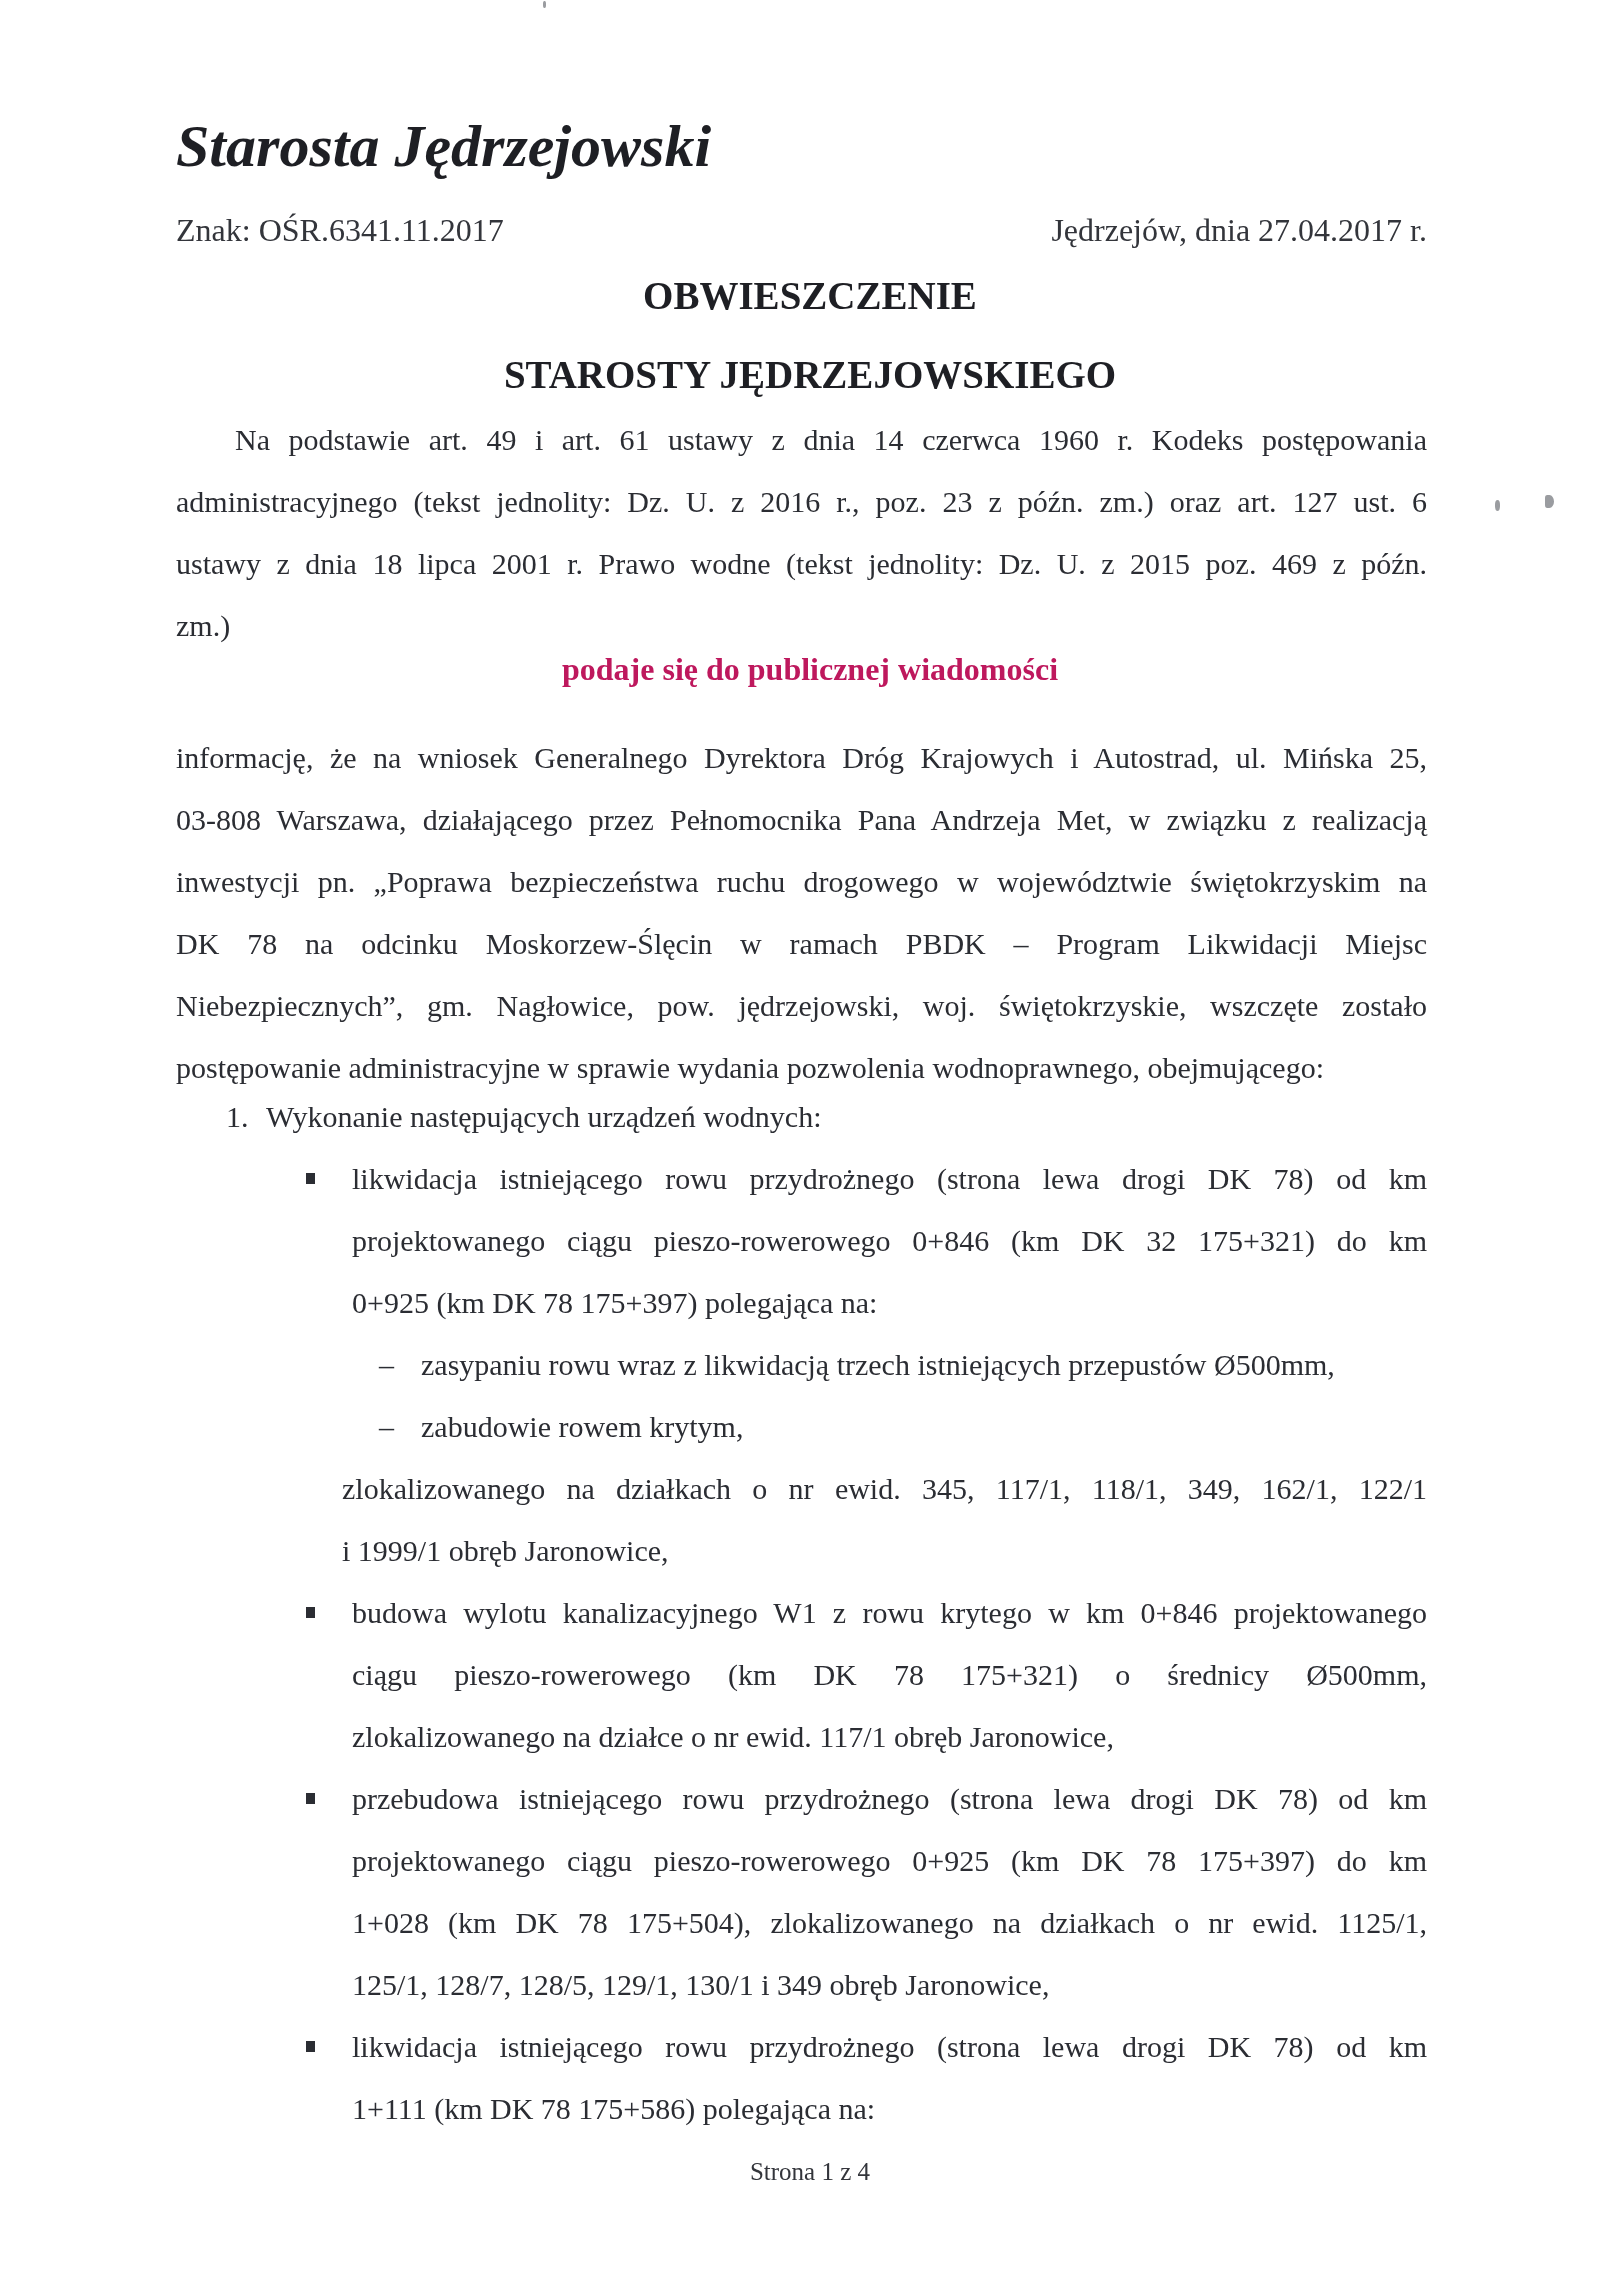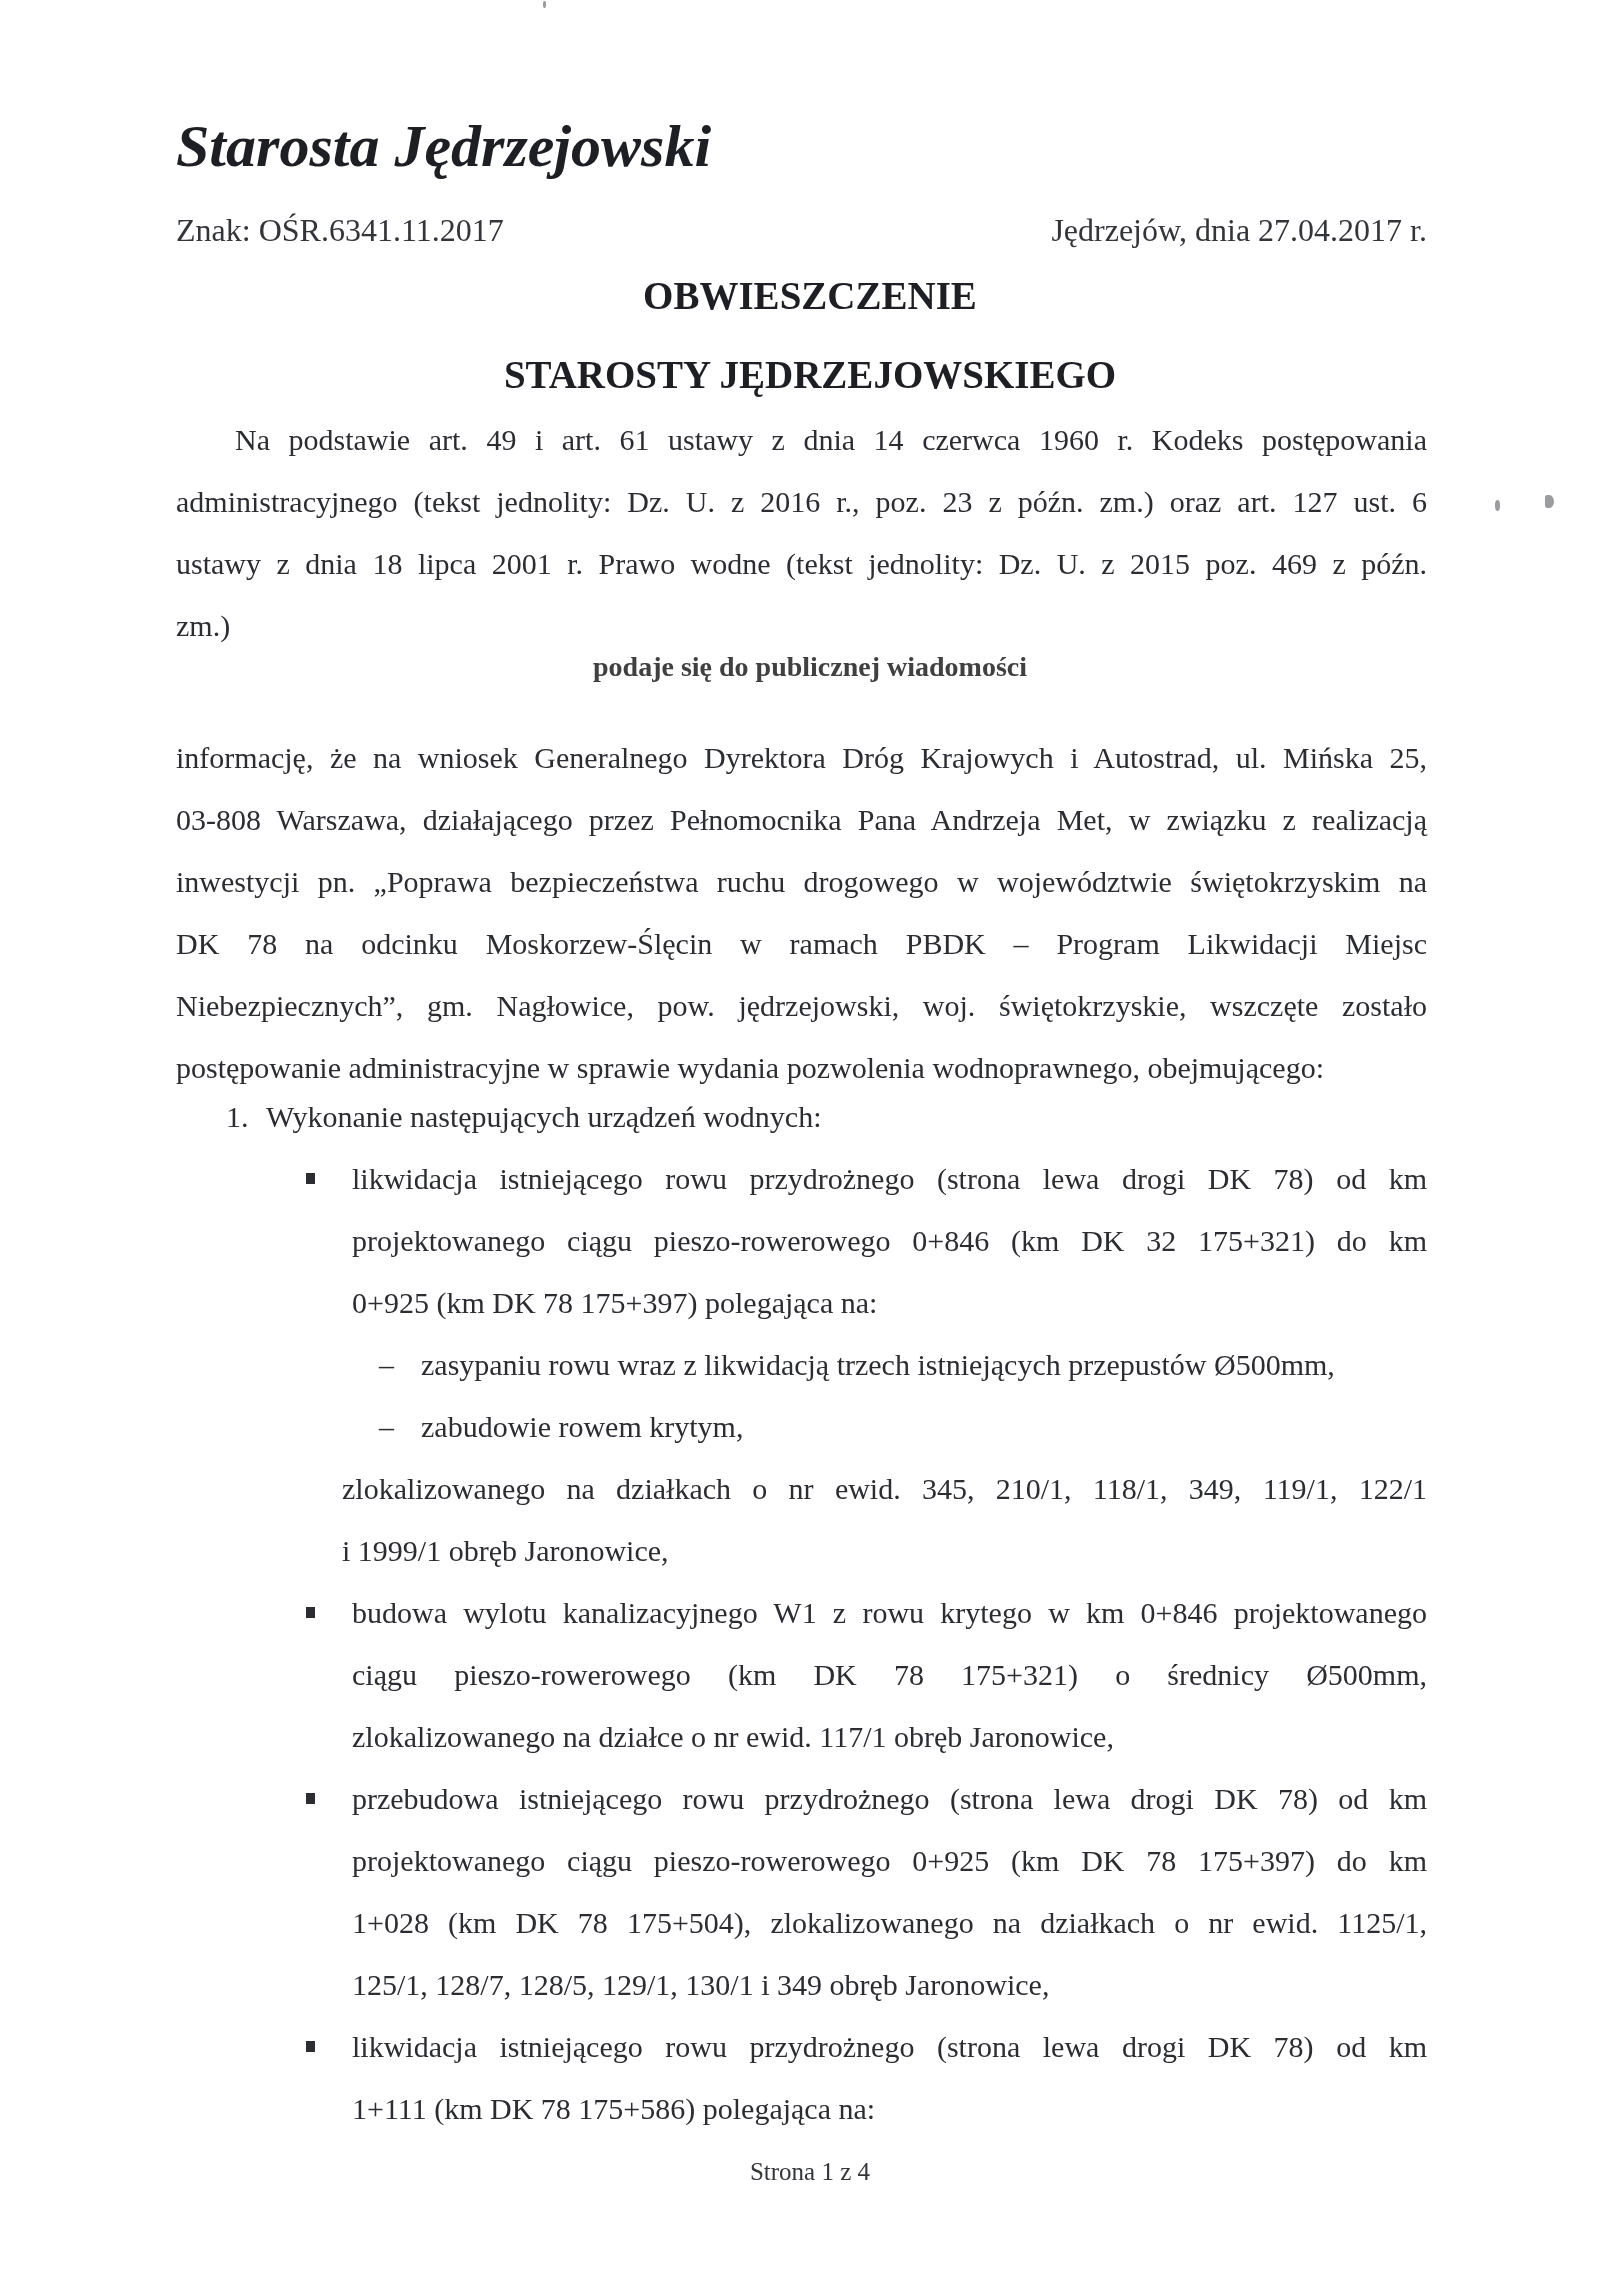--- a/index.html
+++ b/index.html
@@ -28,21 +28,21 @@
   .h2 { top: 352px; }
 
   .body-block {
     position: absolute; left: 176px; width: 1251px;
     font-size: 30px; line-height: 62px; color: #2b2d33;
   }
   .intro { top: 411px; }
 
   .announce {
     left: 0; width: 1620px; text-align: center; top: 651px;
-    font-size: 28px; font-weight: bold; color: #404040;
+    font-size: 32px; font-weight: bold; color: #be185d;
   }
 
   .para { top: 730px; }
   .para .line {
     display: block; text-align: justify; text-align-last: justify; height: 62px;
   }
   .para .line.last { text-align-last: left; }
 
   .list { position: absolute; left: 176px; top: 1086px; width: 1251px; font-size: 30px; line-height: 62px; color: #2b2d33; }
   .num-item { position: relative; padding-left: 90px; height: 62px; }
@@ -115,21 +115,21 @@
     </div>
     <div class="dash-item">
       <span class="dash">–</span>
       <span>zasypaniu rowu wraz z likwidacją trzech istniejących przepustów Ø500mm,</span>
     </div>
     <div class="dash-item">
       <span class="dash">–</span>
       <span>zabudowie rowem krytym,</span>
     </div>
     <div class="tail">
-      <span class="line">zlokalizowanego na działkach o nr ewid. 345, 210/1, 118/1, 349, 119/1, 122/1</span>
+      <span class="line">zlokalizowanego na działkach o nr ewid. 345, 117/1, 118/1, 349, 162/1, 122/1</span>
       <span class="line last">i 1999/1 obręb Jaronowice,</span>
     </div>
 
     <div class="bullet-item">
       <span class="bullet"></span>
       <span class="line">budowa wylotu kanalizacyjnego W1 z rowu krytego w km 0+846 projektowanego</span>
       <span class="line">ciągu pieszo-rowerowego (km DK 78 175+321) o średnicy Ø500mm,</span>
       <span class="line last">zlokalizowanego na działce o nr ewid. 117/1 obręb Jaronowice,</span>
     </div>
 

